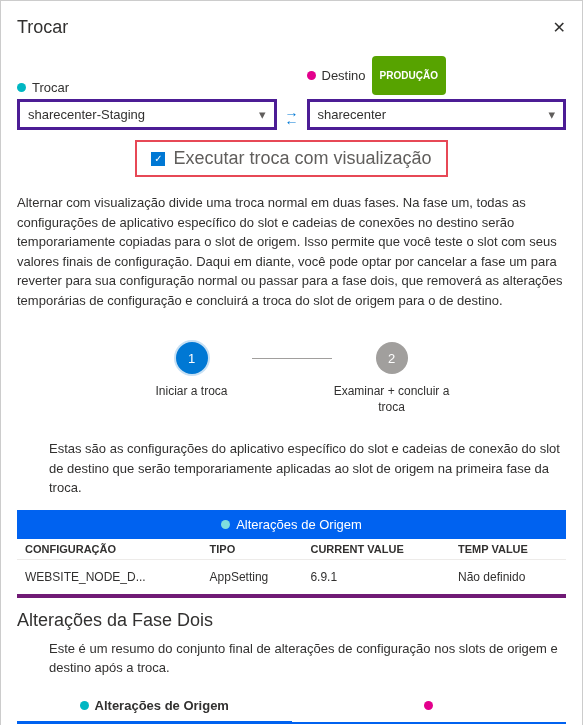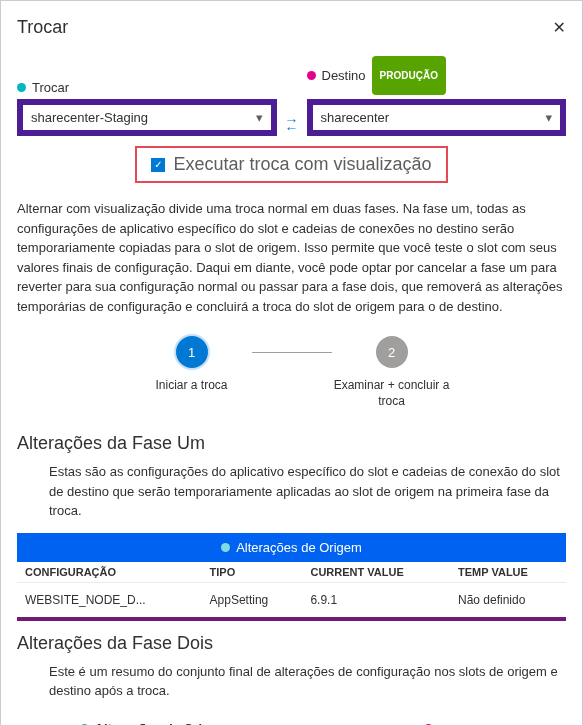--- a/index.html
+++ b/index.html
@@ -8,27 +8,27 @@
 .header { display: flex; justify-content: space-between; align-items: center; margin-bottom: 18px; }
 .title { font-size: 18px; font-weight: 400; }
 .close-btn { font-size: 16px; cursor: pointer; color: #323130; background: none; border: none; }
 .row { display: flex; align-items: flex-end; gap: 8px; margin-bottom: 10px; }
 .field { flex: 1; }
 .field-label { display: flex; align-items: center; gap: 6px; font-size: 13px; margin-bottom: 4px; }
 .dot { width: 9px; height: 9px; border-radius: 50%; display: inline-block; }
 .dot-teal { background: #00b7c3; }
 .dot-pink { background: #e3008c; }
 .badge { background: #57a300; color: #fff; font-size: 10px; padding: 14px 8px; border-radius: 4px; font-weight: 600; }
-.select { width: 100%; border: 6px solid #4c1d95; padding: 5px 8px; font-size: 13px; background: #fff; display: flex; justify-content: space-between; align-items: center; color: #323130; }
+.select { width: 100%; border: 3px solid #4c1d95; padding: 5px 8px; font-size: 13px; background: #fff; display: flex; justify-content: space-between; align-items: center; color: #323130; }
 .swap-icon { color: #0078d4; font-size: 14px; padding-bottom: 6px; display: flex; flex-direction: column; align-items: center; line-height: 8px; }
 .preview-row { display: flex; justify-content: center; margin: 10px 0 16px 0; }
 .preview-box { border: 2px solid #e74856; padding: 6px 14px; display: flex; align-items: center; gap: 8px; }
 .checkbox { width: 14px; height: 14px; background: #0078d4; color: #fff; display: inline-flex; align-items: center; justify-content: center; font-size: 10px; }
 .preview-label { color: #605e5c; font-size: 18px; }
-.desc { font-size: 13px; line-height: 1.5; color: #323130; margin-bottom: 20px; }
+.desc { font-size: 13px; line-height: 1.5; color: #323130; margin-bottom: 32px; }
 .steps { display: flex; justify-content: center; align-items: flex-start; gap: 0; margin-bottom: 24px; }
 .step { display: flex; flex-direction: column; align-items: center; width: 120px; }
 .step-circle { width: 32px; height: 32px; border-radius: 50%; display: flex; align-items: center; justify-content: center; color: #fff; font-size: 13px; margin-bottom: 10px; }
 .step-circle.active { background: #0078d4; border: 2px solid #0078d4; box-shadow: 0 0 0 2px #c7e0f4; }
 .step-circle.inactive { background: #a19f9d; }
 .step-connector { width: 80px; height: 1px; background: #a19f9d; margin-top: 16px; }
 .step-label { font-size: 12px; text-align: center; line-height: 1.3; }
 .section-title { font-size: 18px; font-weight: 400; margin: 12px 0 8px 0; }
 .section-desc { font-size: 13px; color: #323130; line-height: 1.5; margin-bottom: 12px; margin-left: 32px; }
 .table-header-bar { background: #0062f0; color: #fff; padding: 7px; text-align: center; display: flex; align-items: center; justify-content: center; gap: 6px; font-size: 13px; }
@@ -93,21 +93,20 @@
       <div class="step-circle active">1</div>
       <div class="step-label">Iniciar a troca</div>
     </div>
     <div class="step-connector"></div>
     <div class="step">
       <div class="step-circle inactive">2</div>
       <div class="step-label">Examinar + concluir a troca</div>
     </div>
   </div>
 
-  <div class="section-title">Alterações da Fase Um</div>
   <div class="section-desc">Estas são as configurações do aplicativo específico do slot e cadeias de conexão do slot de destino que serão temporariamente aplicadas ao slot de origem na primeira fase da troca.</div>
 
   <div class="table-header-bar">
     <span class="dot-white"></span>
     <span>Alterações de Origem</span>
   </div>
   <table>
     <thead>
       <tr>
         <th>CONFIGURAÇÃO</th>

